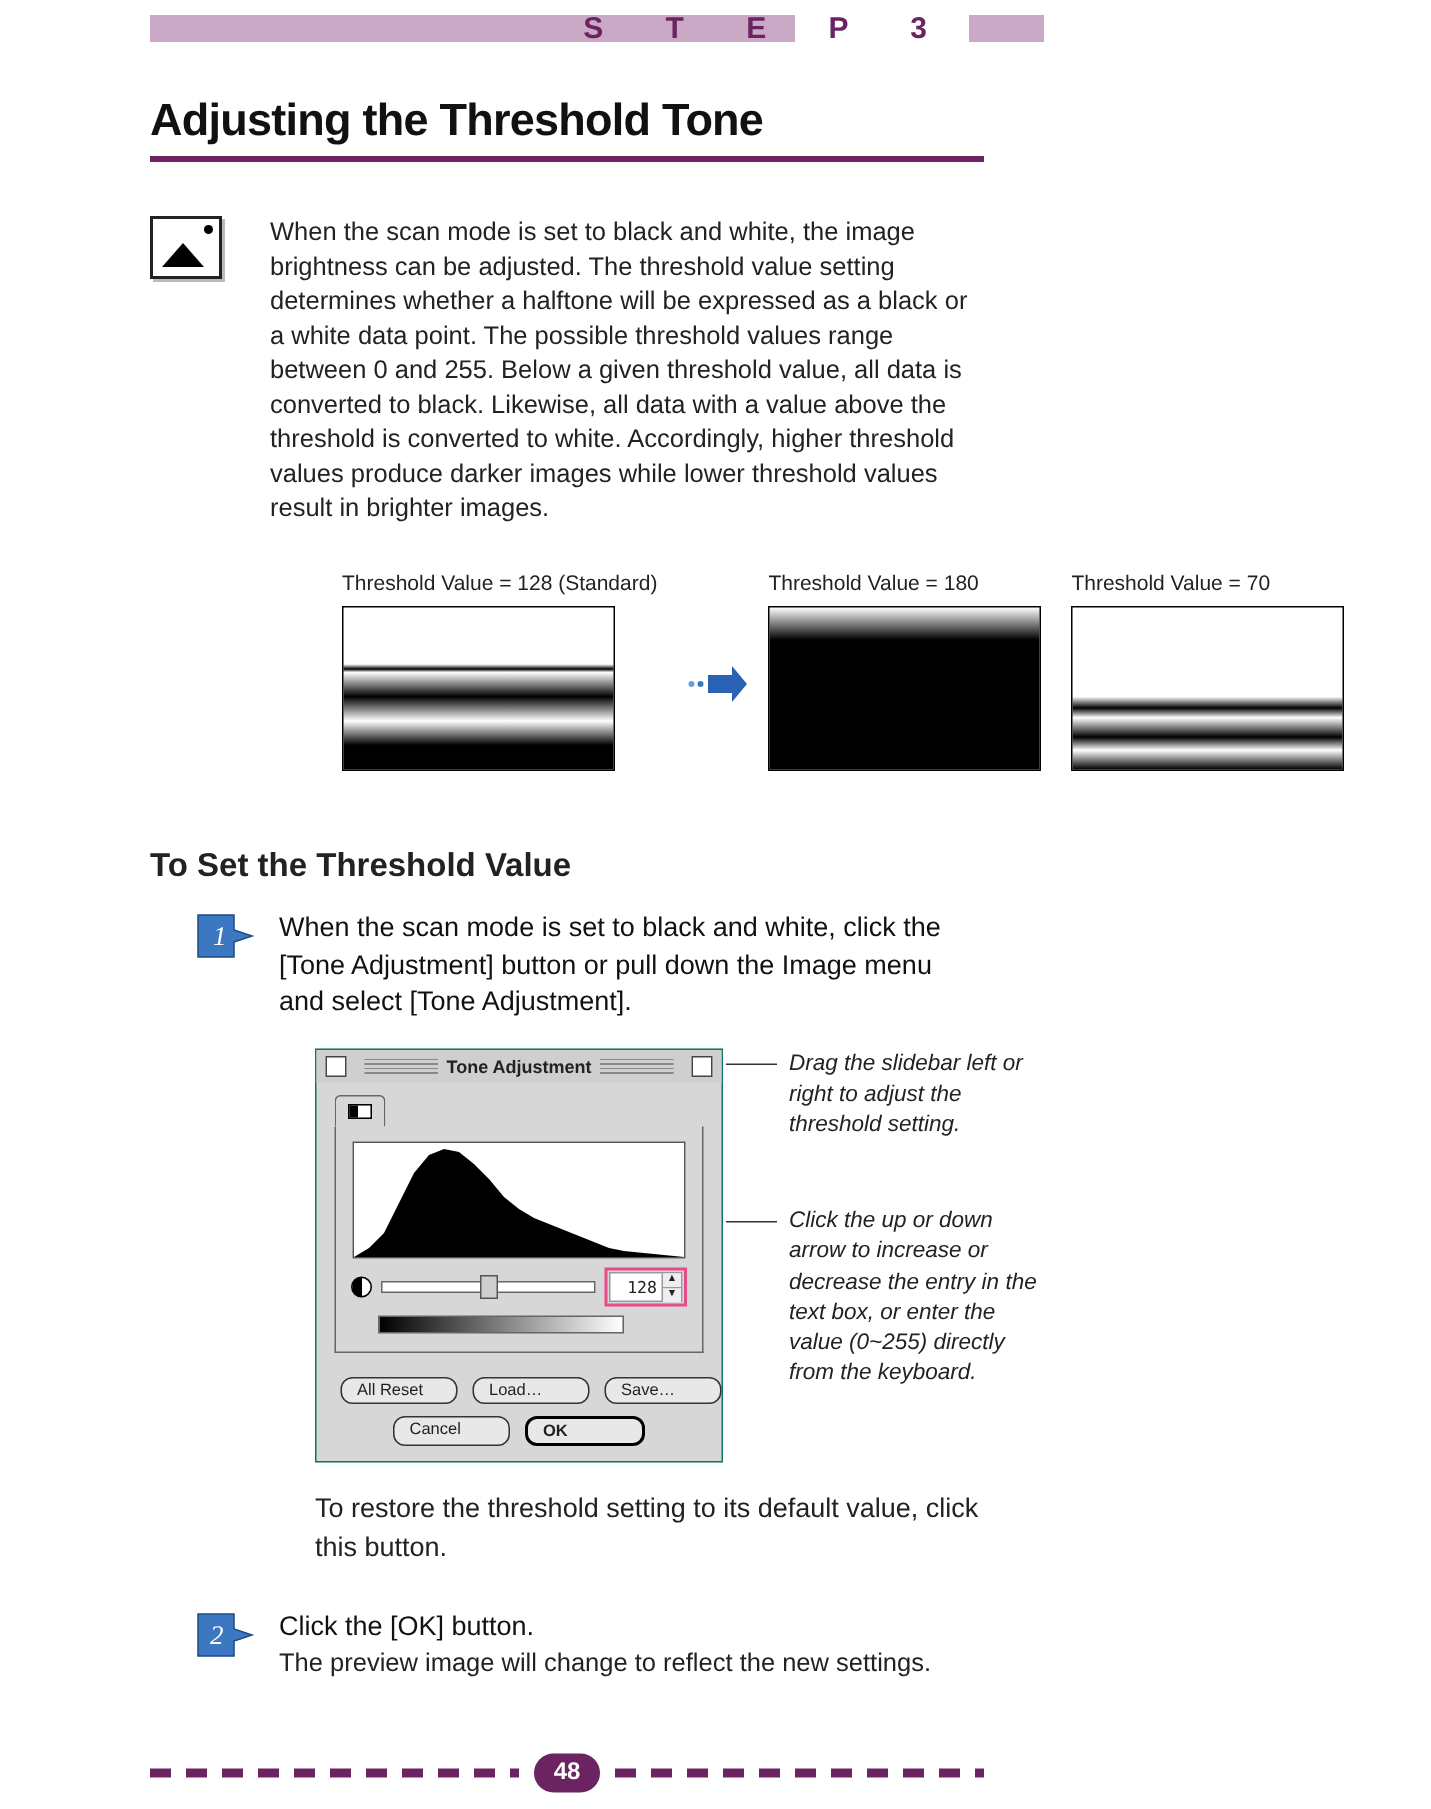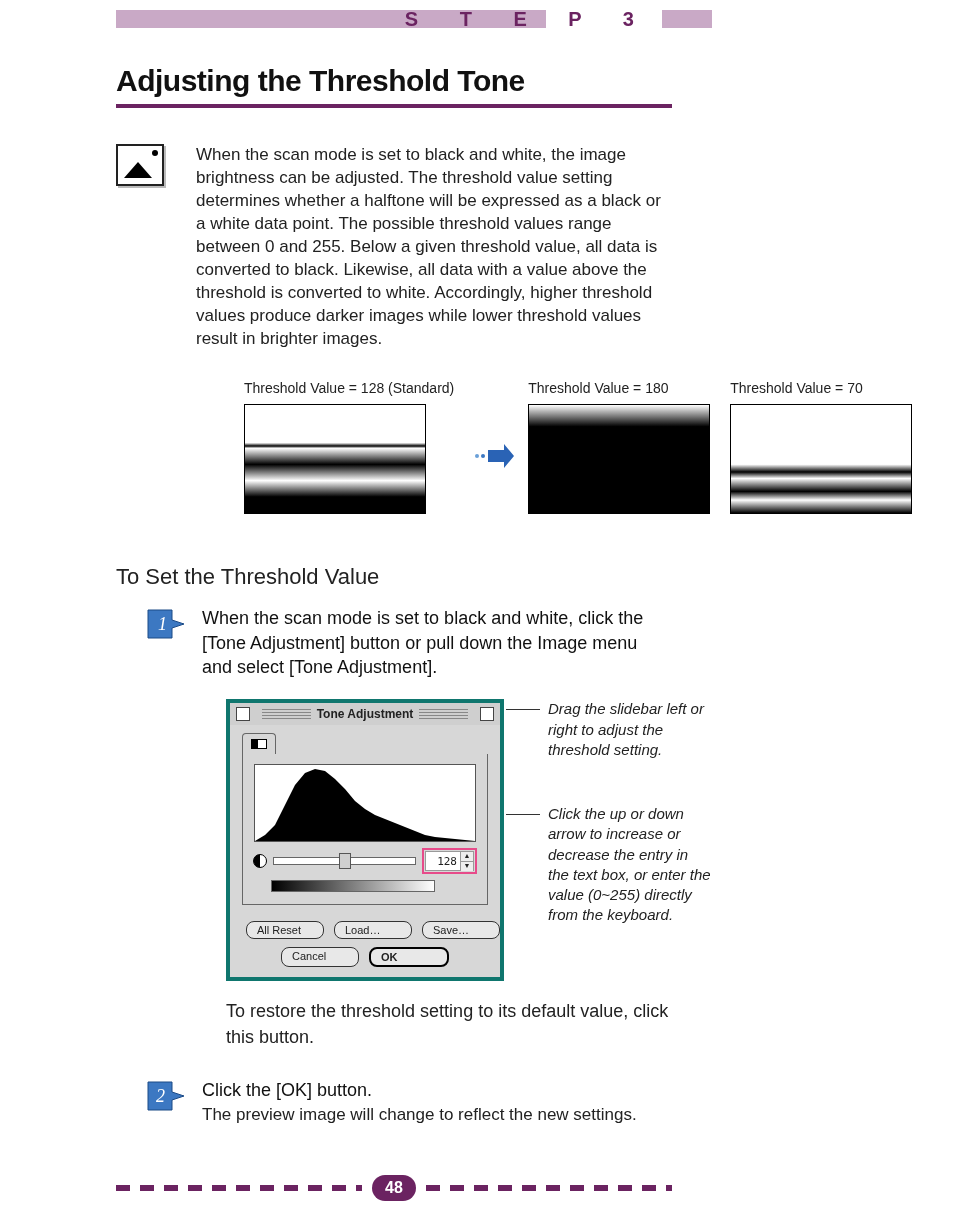--- a/index.html
+++ b/index.html
@@ -7,21 +7,20 @@
     padding: 0;
     font-family: "Helvetica Neue", Helvetica, Arial, sans-serif;
     background: #ffffff;
     color: #222;
     width: 954px;
   }
   .page {
     width: 756px;
     padding: 0;
     box-sizing: border-box;
-    margin-left: 16px;
   }
   .top-row {
     position: relative;
     height: 24px;
     margin: 10px 60px 0 100px;
   }
   .top-row .bar-left {
     position: absolute;
     left: 0; top: 0;
     height: 18px;
@@ -151,21 +150,21 @@
     margin-right: 14px;
   }
   .arrow-between svg {
     width: 40px;
     height: 24px;
   }
 
   
   h2 {
     font-family: "Arial Black", Arial, sans-serif;
-    font-weight: 400;
+    font-weight: 700;
     font-size: 22px;
     margin: 50px 100px 16px 100px;
   }
 
   
   .step {
     display: flex;
     margin: 0 100px 10px 130px;
     gap: 16px;
     align-items: flex-start;
@@ -193,21 +192,21 @@
 
   
   .dialog-area {
     display: flex;
     margin: 20px 60px 0 210px;
     align-items: flex-start;
   }
   .dialog {
     width: 270px;
     background: #d7d7d7;
-    border: 4px solid #0f766e;
+    border: 1px solid #0f766e;
     flex: 0 0 270px;
     padding-bottom: 10px;
     font-family: "Geneva", "Lucida Grande", sans-serif;
   }
   .dialog .titlebar {
     height: 22px;
     display: flex;
     align-items: center;
     padding: 0 6px;
     background: #cfcfcf;

